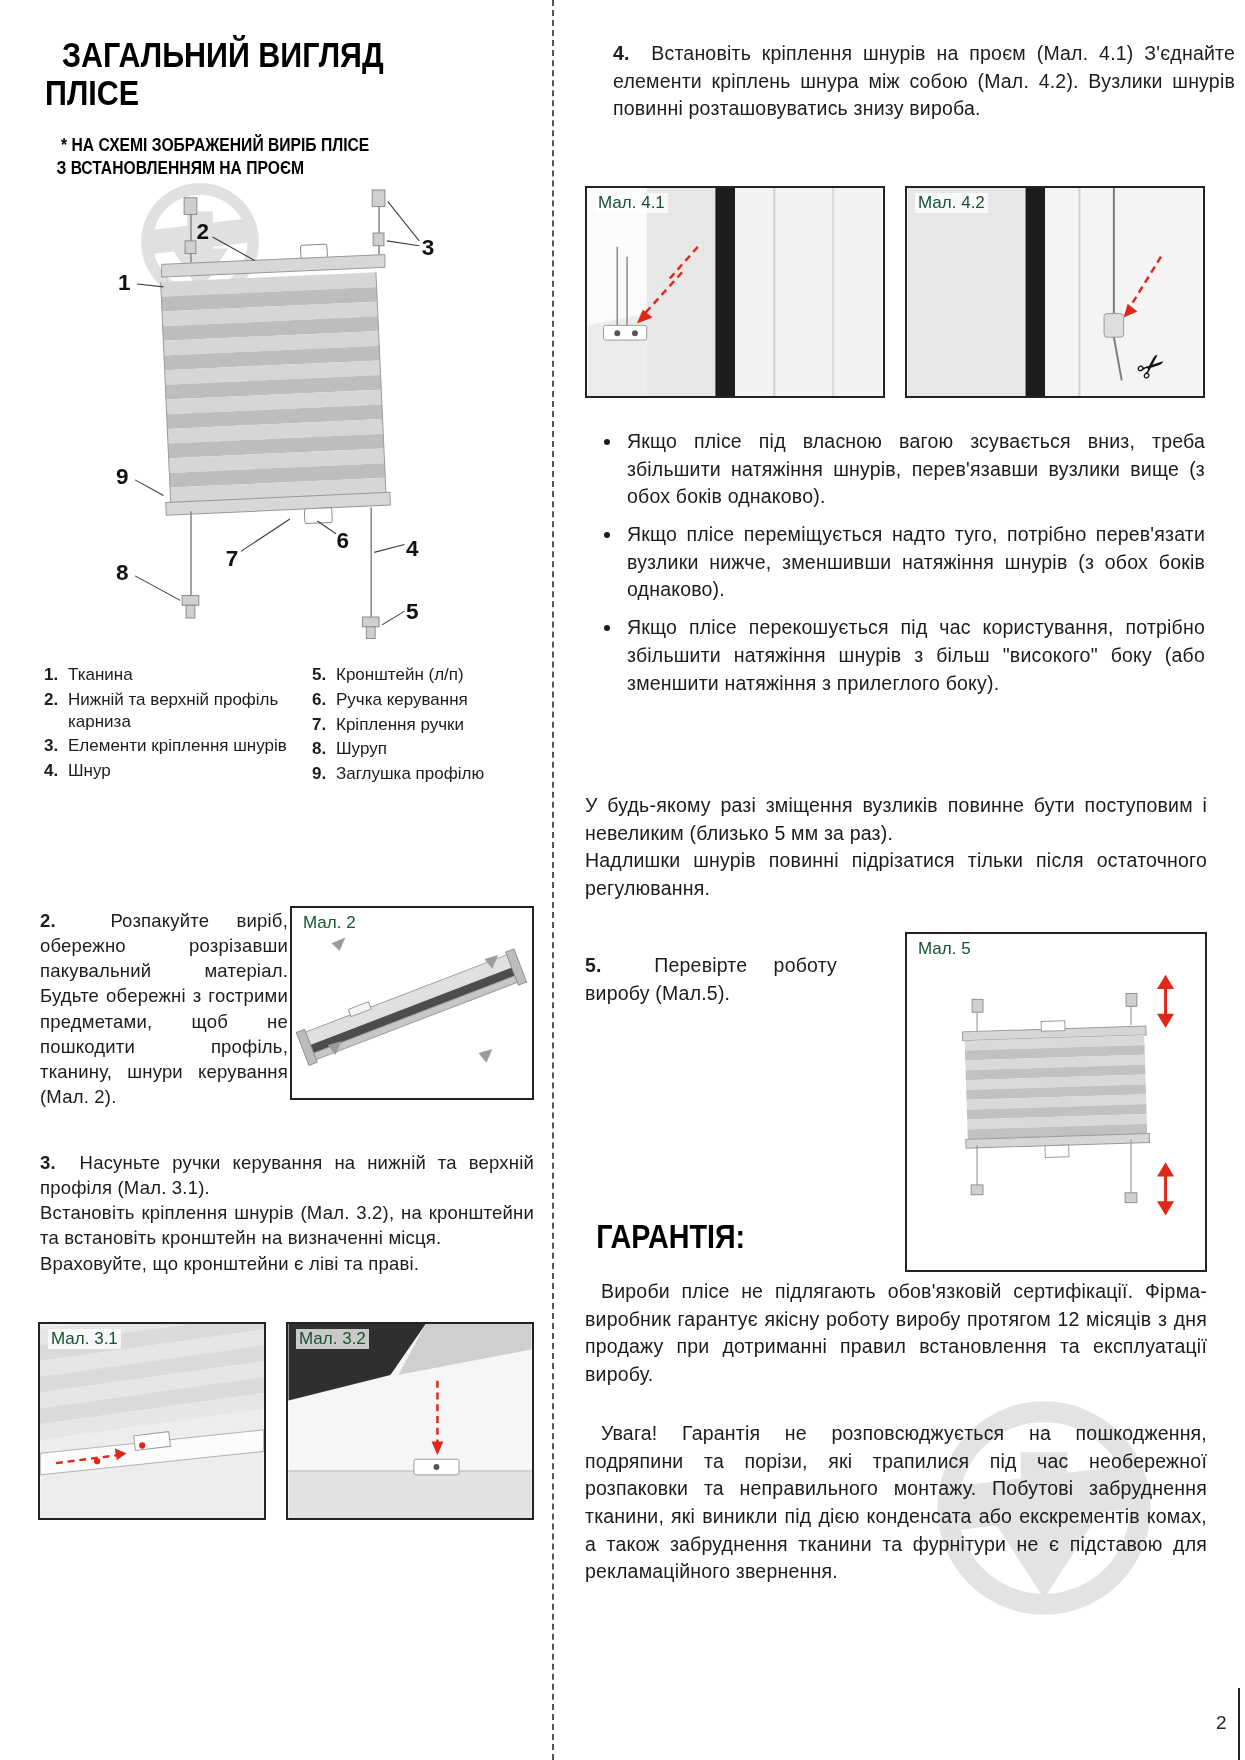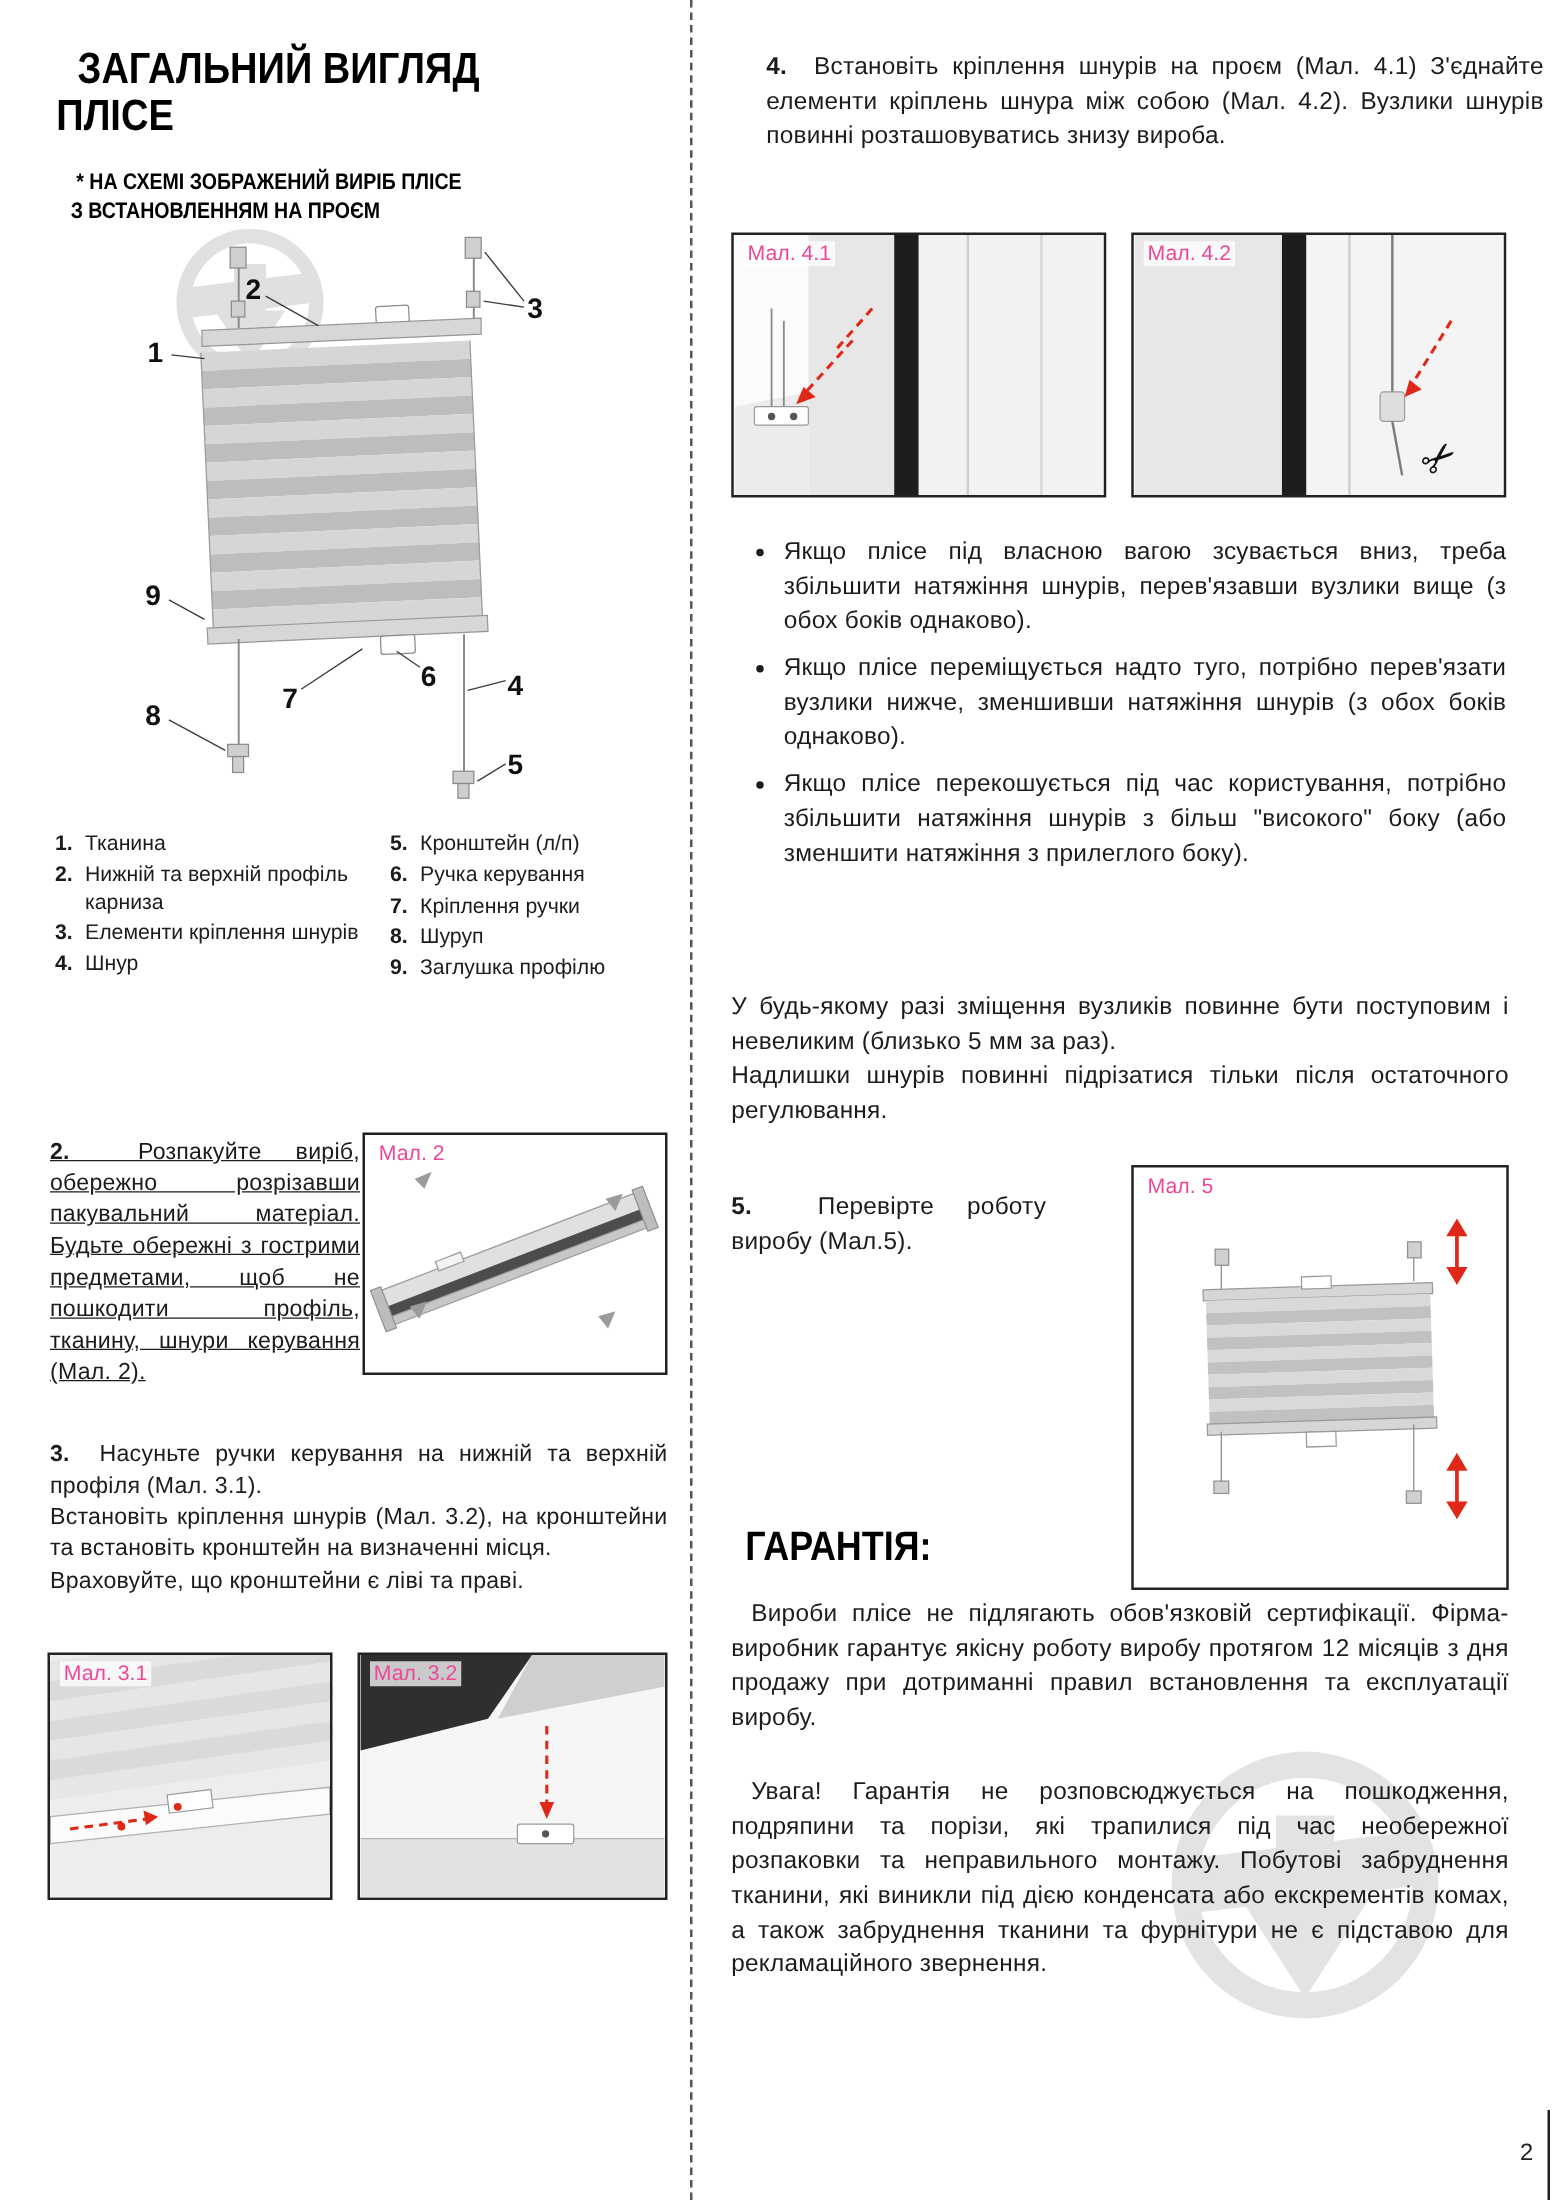--- a/index.html
+++ b/index.html
@@ -21,21 +21,21 @@
   .ltext { font-size:18.5px; line-height:1.36; text-align:justify; letter-spacing:.2px; }
   .rtext { font-size:19.5px; line-height:1.42; text-align:justify; letter-spacing:.2px; }
   .preline { white-space:pre-line; }
   .b { font-weight:bold; }
   .indent { text-indent:16px; }
   .legend-col { list-style:none; }
   .legend-col li { display:grid; grid-template-columns:24px 1fr; font-size:17px; line-height:1.28; margin-bottom:3px; }
   .legend-col li b { font-weight:bold; }
   .figbox { position:absolute; border:2px solid #222; background:#fff; overflow:hidden; }
   .figbox svg { display:block; width:100%; height:100%; }
-  .figlabel { position:absolute; top:5px; left:8px; font-size:17px; color:#ec4899; z-index:2;
+  .figlabel { position:absolute; top:5px; left:8px; font-size:17px; color:#14532d; z-index:2;
               background:rgba(255,255,255,.75); padding:0 3px; }
   .bullets { list-style:disc; padding-left:32px; }
   .bullets li { margin-bottom:10px; padding-left:4px; }
   .wm { position:absolute; z-index:0; }
   .cord { stroke:#8a8a8a; stroke-width:1.6; }
   .metal { fill:#cfcfcf; stroke:#8a8a8a; stroke-width:1; }
   .rail { fill:#d7d7d7; stroke:#979797; stroke-width:1; }
   .tab { fill:#ffffff; stroke:#8a8a8a; stroke-width:1; }
   .leader { stroke:#3c3c3c; stroke-width:1.1; }
   .cnum { font-family:"Liberation Sans", sans-serif; font-size:23px; font-weight:600; fill:#101010; text-anchor:middle; }
@@ -182,21 +182,21 @@
             <span>Шуруп</span>
           </li>
         <li>
             <b>9.</b>
             <span>Заглушка профілю</span>
           </li>
       </ul>
     </div>
 
 
-    <p class="abs ltext" style="left:2px; top:908px; width:248px;text-decoration:underline;">
+    <p class="abs ltext" style="left:2px; top:908px; width:248px;">
       <span class="b">2.</span>&nbsp;
       <span>Розпакуйте виріб, обережно розрізавши пакувальний матеріал. Будьте обережні з гострими предметами, щоб не пошкодити профіль, тканину, шнури керування (Мал. 2).</span>
     </p>
     <div class="figbox" style="left:252px; top:906px; width:244px; height:194px;">
       <svg viewBox="0 0 244 194">
         <g transform="rotate(-21 122 100)">
           <rect x="8" y="86" width="226" height="15" rx="3" fill="#e0e0e0" stroke="#9b9b9b"></rect>
           <rect x="8" y="100" width="226" height="9" fill="#4c4c4c"></rect>
           <rect x="8" y="109" width="226" height="7" fill="#c7c7c7" stroke="#9b9b9b"></rect>
           <rect x="2" y="83" width="9" height="36" fill="#bdbdbd" stroke="#8f8f8f"></rect>

